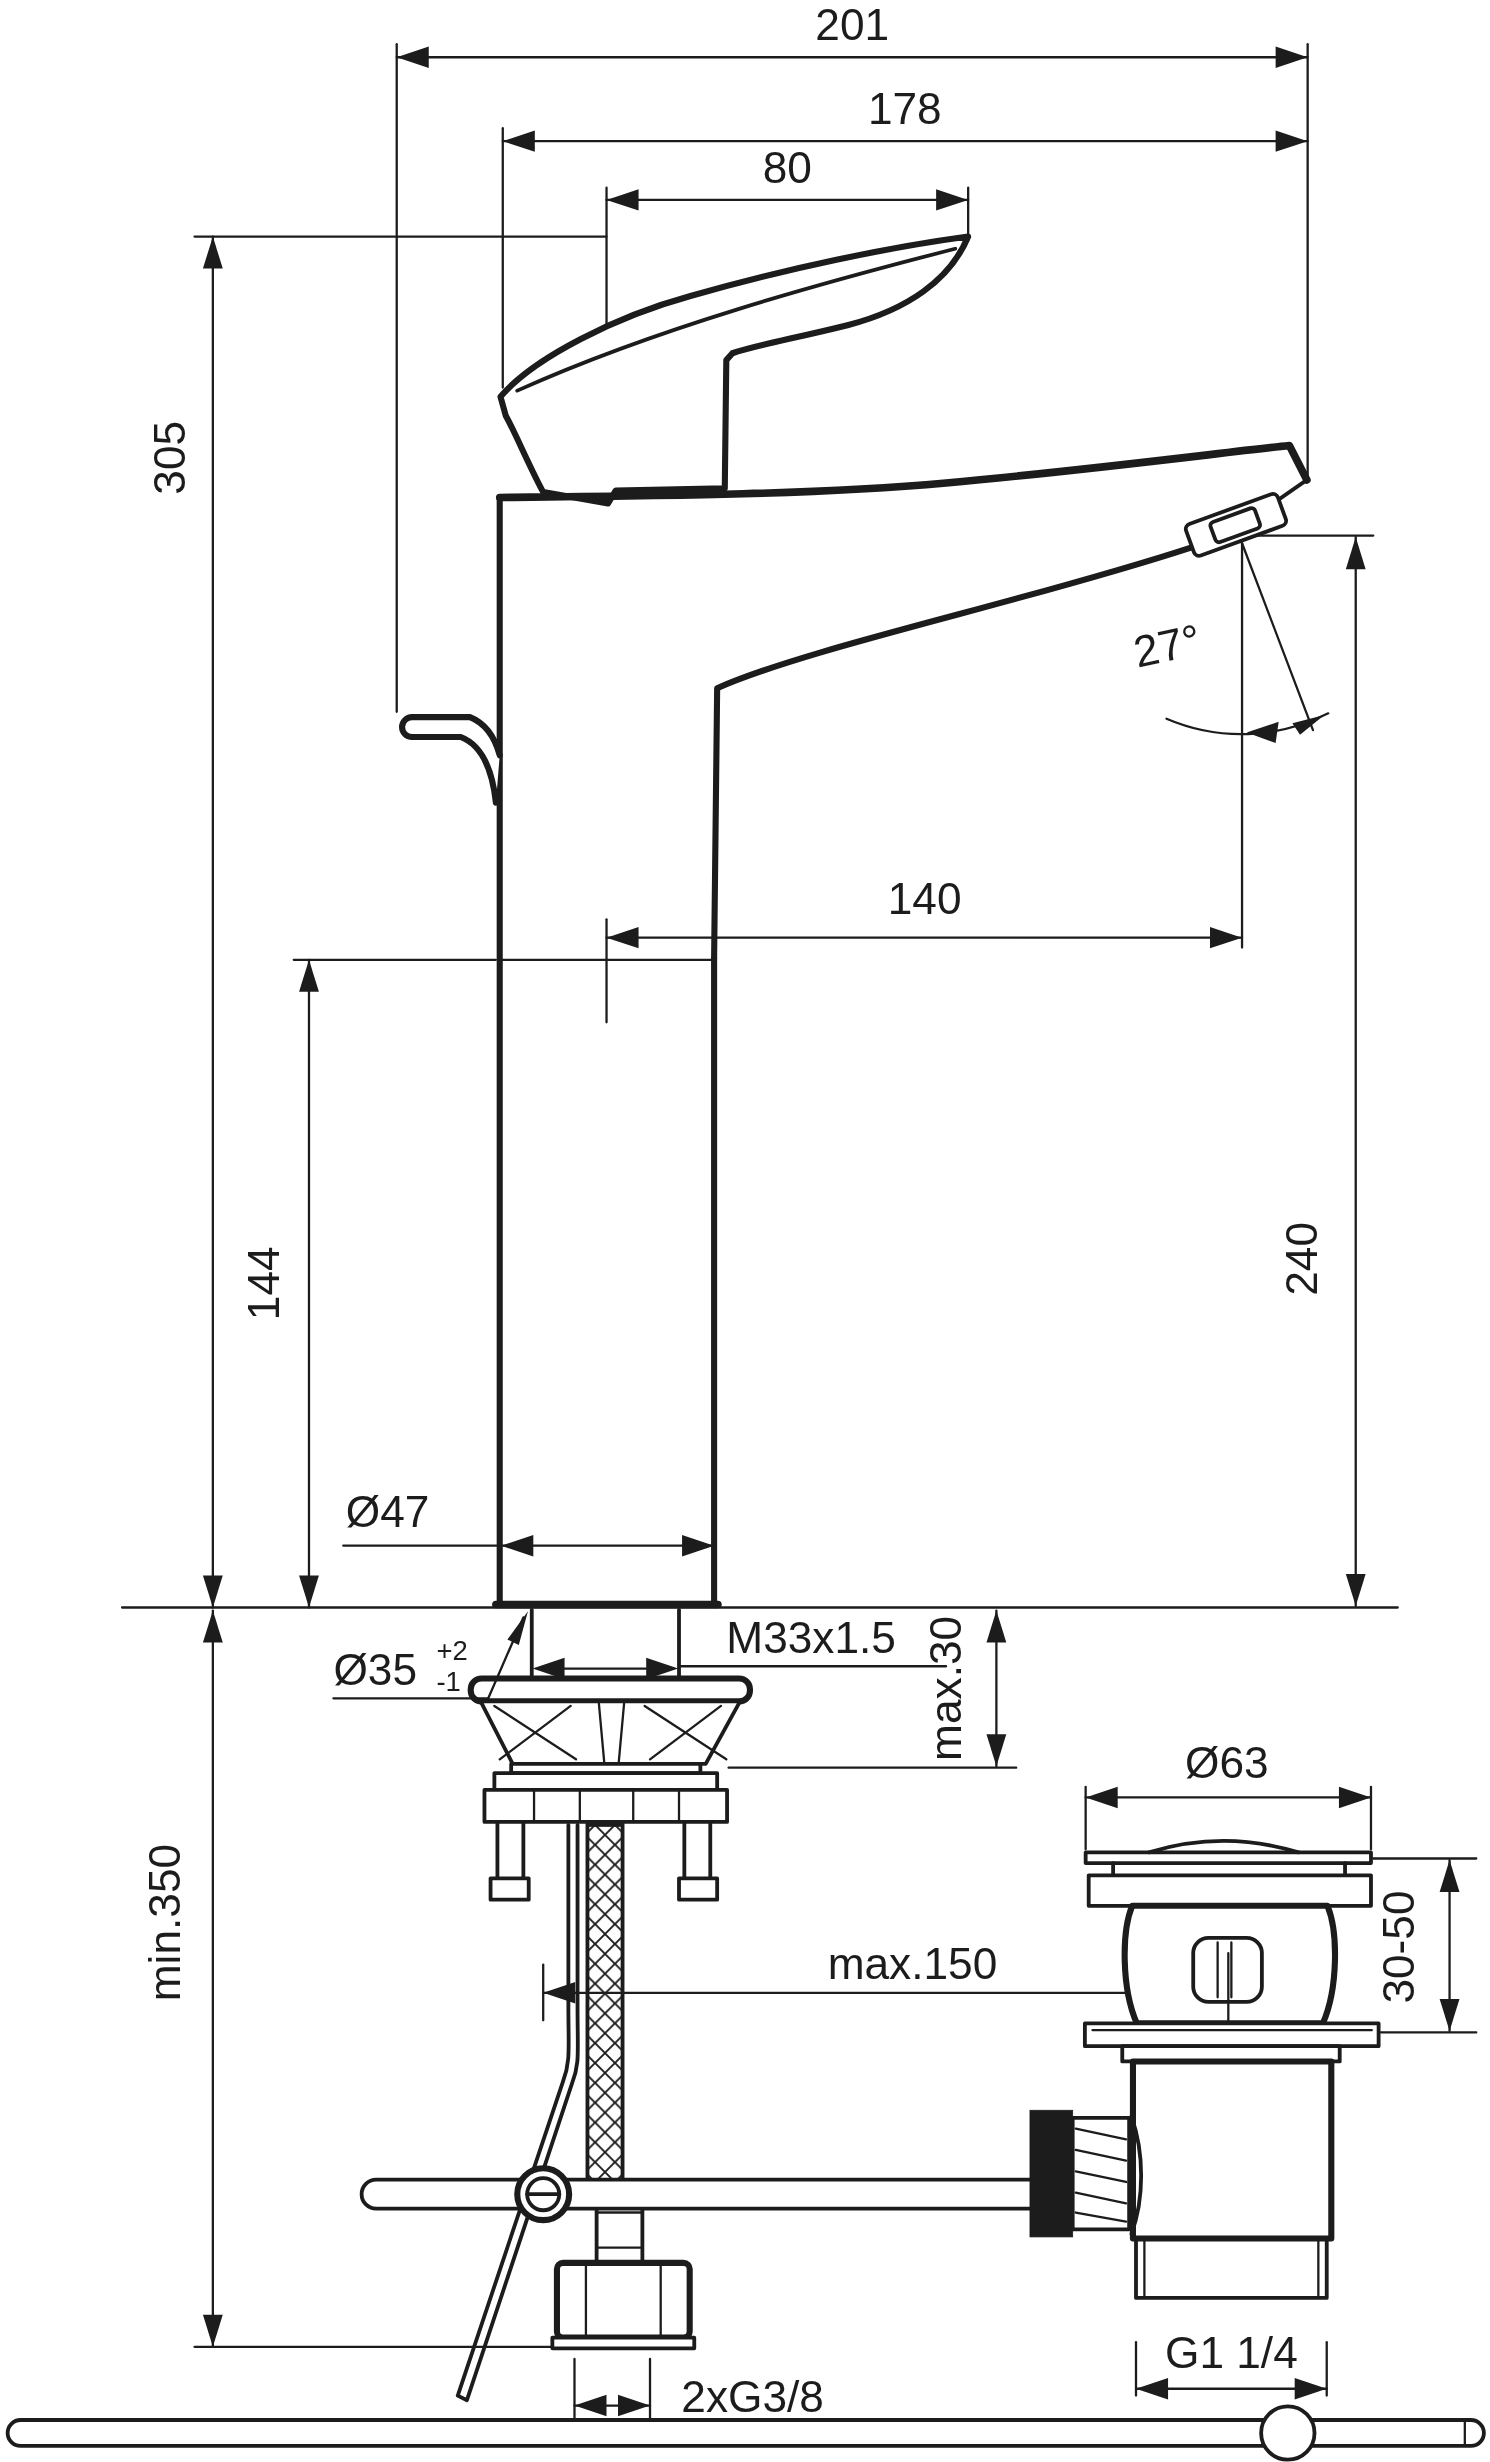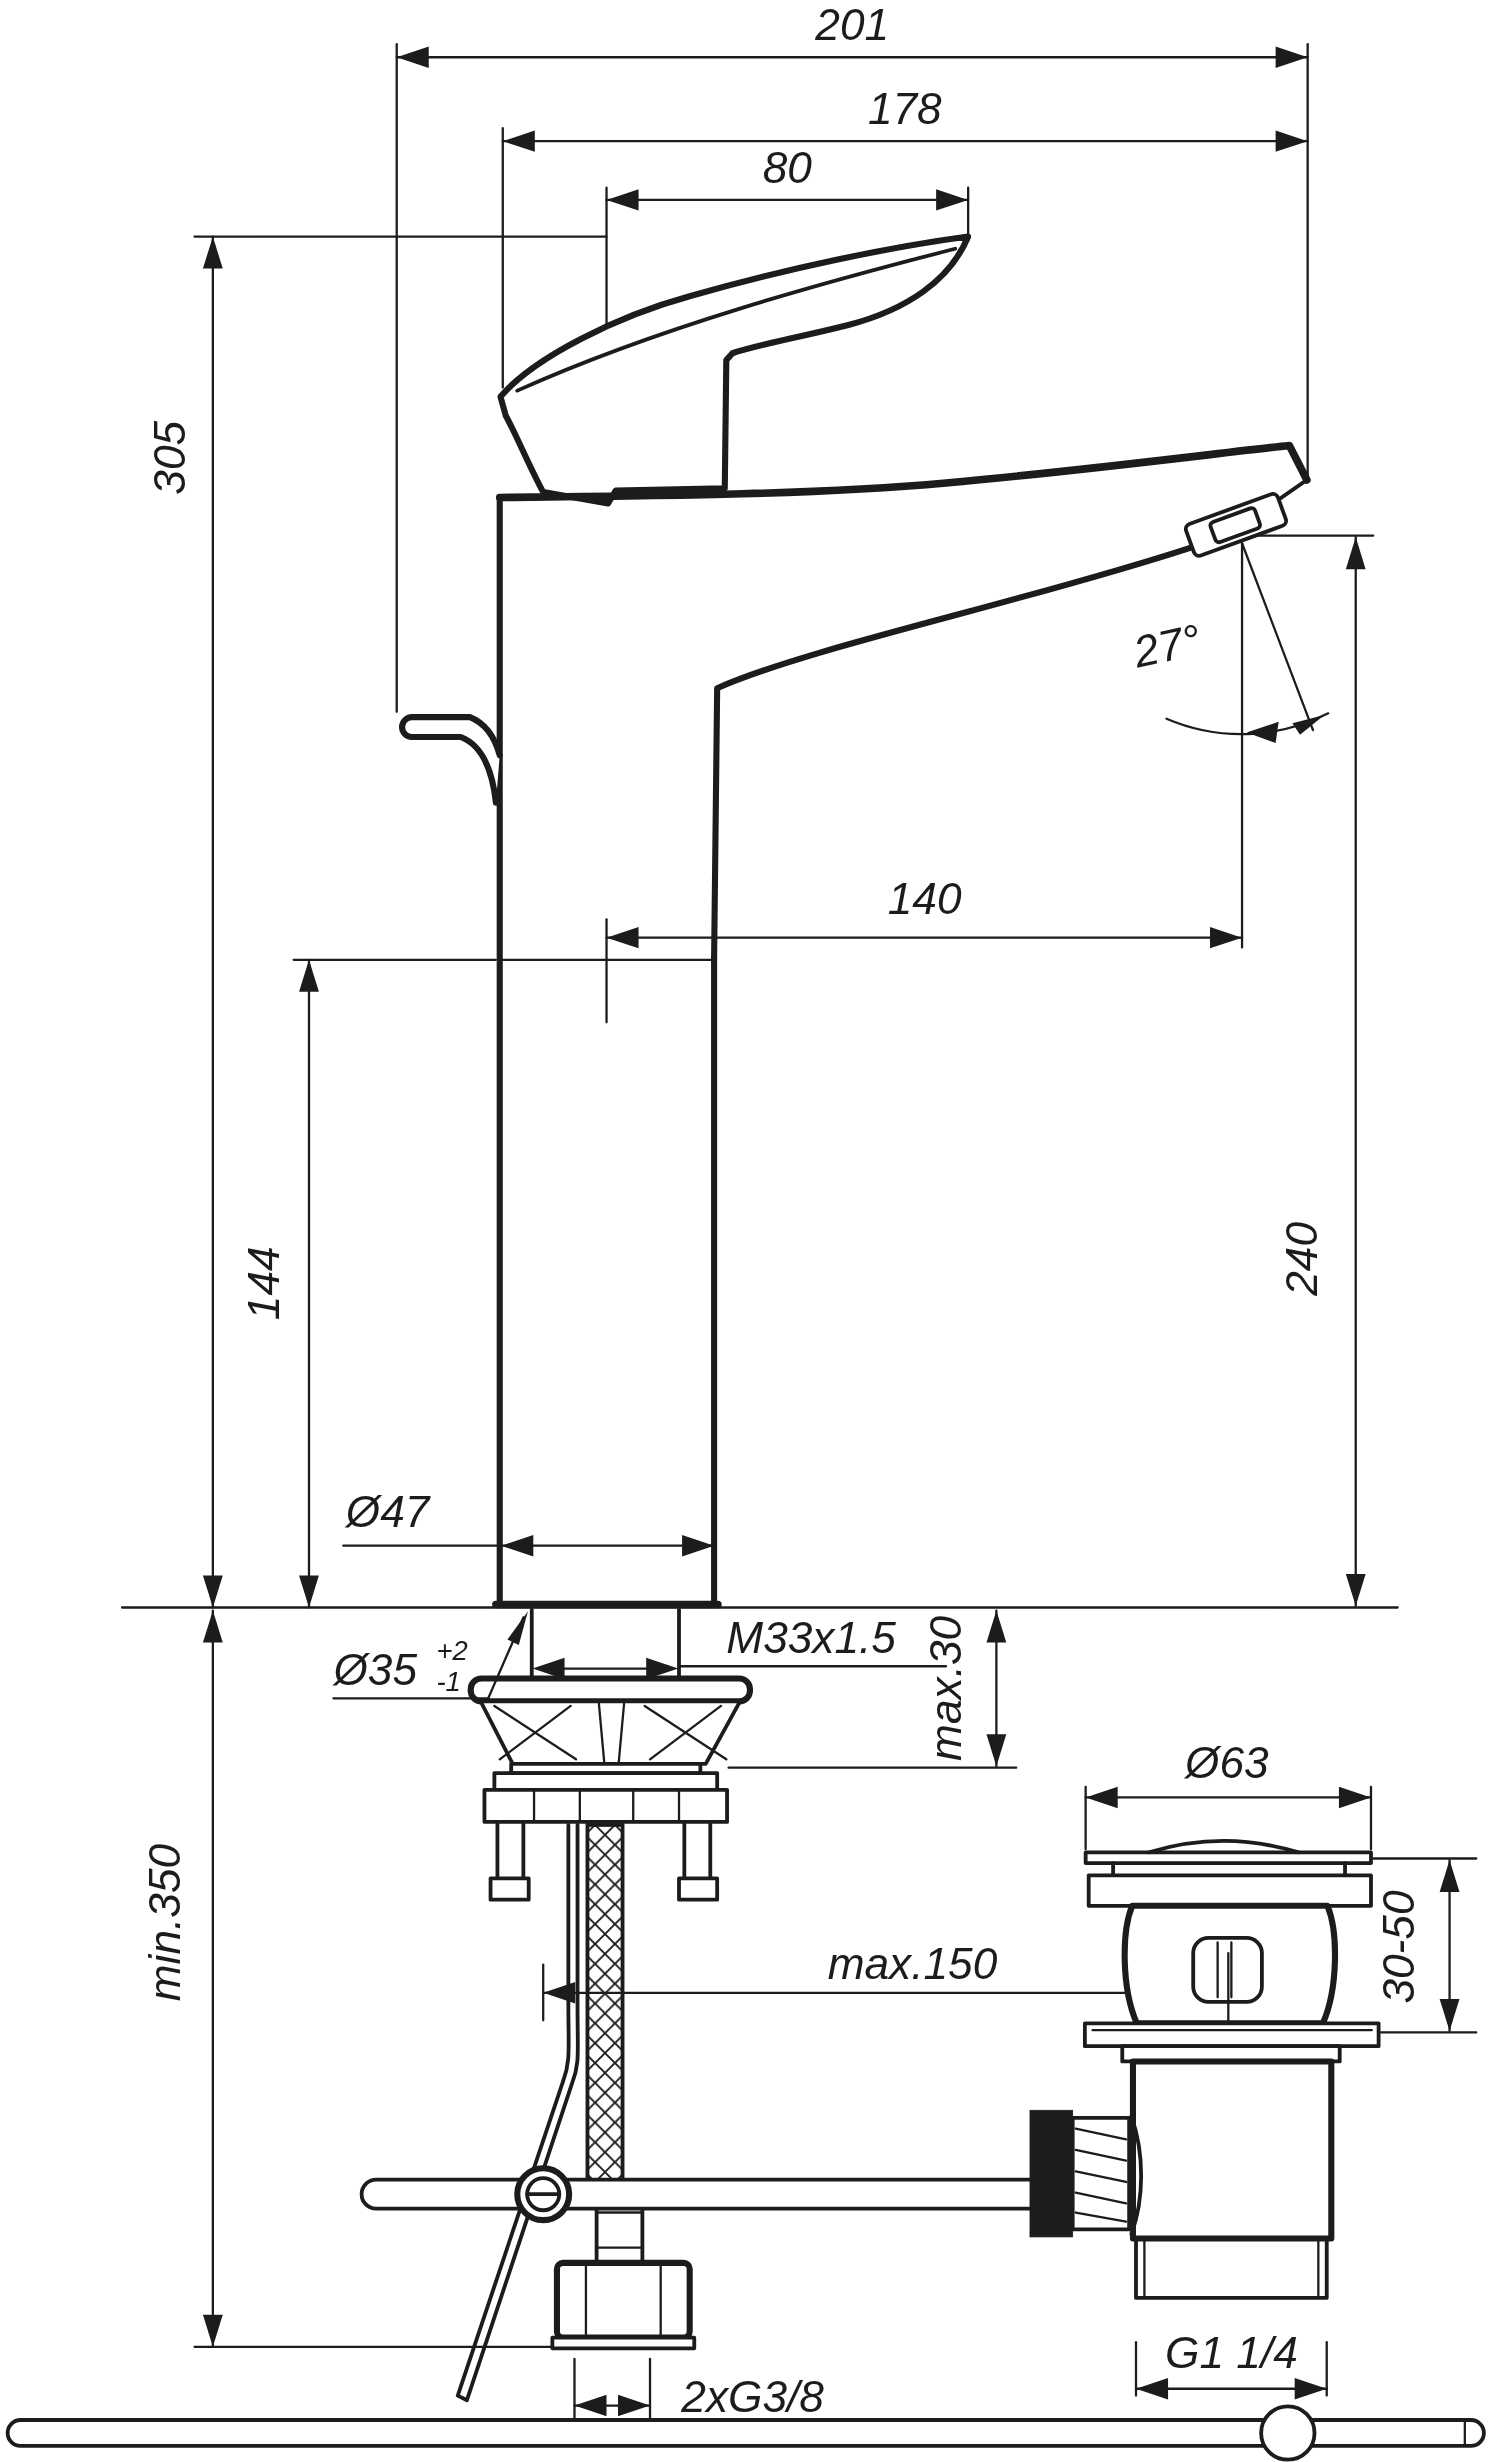--- a/index.html
+++ b/index.html
@@ -1,16 +1,16 @@
 <!DOCTYPE html>
 <html style="font-size:12.2px"><head>
 <meta charset="utf-8">
 <style>
   html,body{margin:0;padding:0;background:#ffffff;}
-  .sheet{width:1490px;height:2462px;background:#ffffff;position:relative;margin:0 auto;font-style:italic;}
+  .sheet{width:1490px;height:2462px;background:#ffffff;position:relative;margin:0 auto;}
   svg{display:block;width:100%;height:100%;}
   .ln{fill:none;stroke:#1c1c1c;stroke-width:3;stroke-linecap:round;}
   .med{fill:none;stroke:#1c1c1c;stroke-width:5;stroke-linecap:round;stroke-linejoin:round;}
   .bold{fill:none;stroke:#1c1c1c;stroke-width:8;stroke-linecap:round;stroke-linejoin:round;}
   .bolder{fill:none;stroke:#1c1c1c;stroke-width:10;stroke-linecap:round;stroke-linejoin:round;}
   .whitefill{fill:#ffffff;}
   .arr{fill:#1c1c1c;stroke:none;}
   .blackfill{fill:#1c1c1c;stroke:#1c1c1c;}
   text{fill:#1c1c1c;font-family:"Liberation Sans","DejaVu Sans",sans-serif;font-size:58px;}
   text.small{font-size:36px;}

